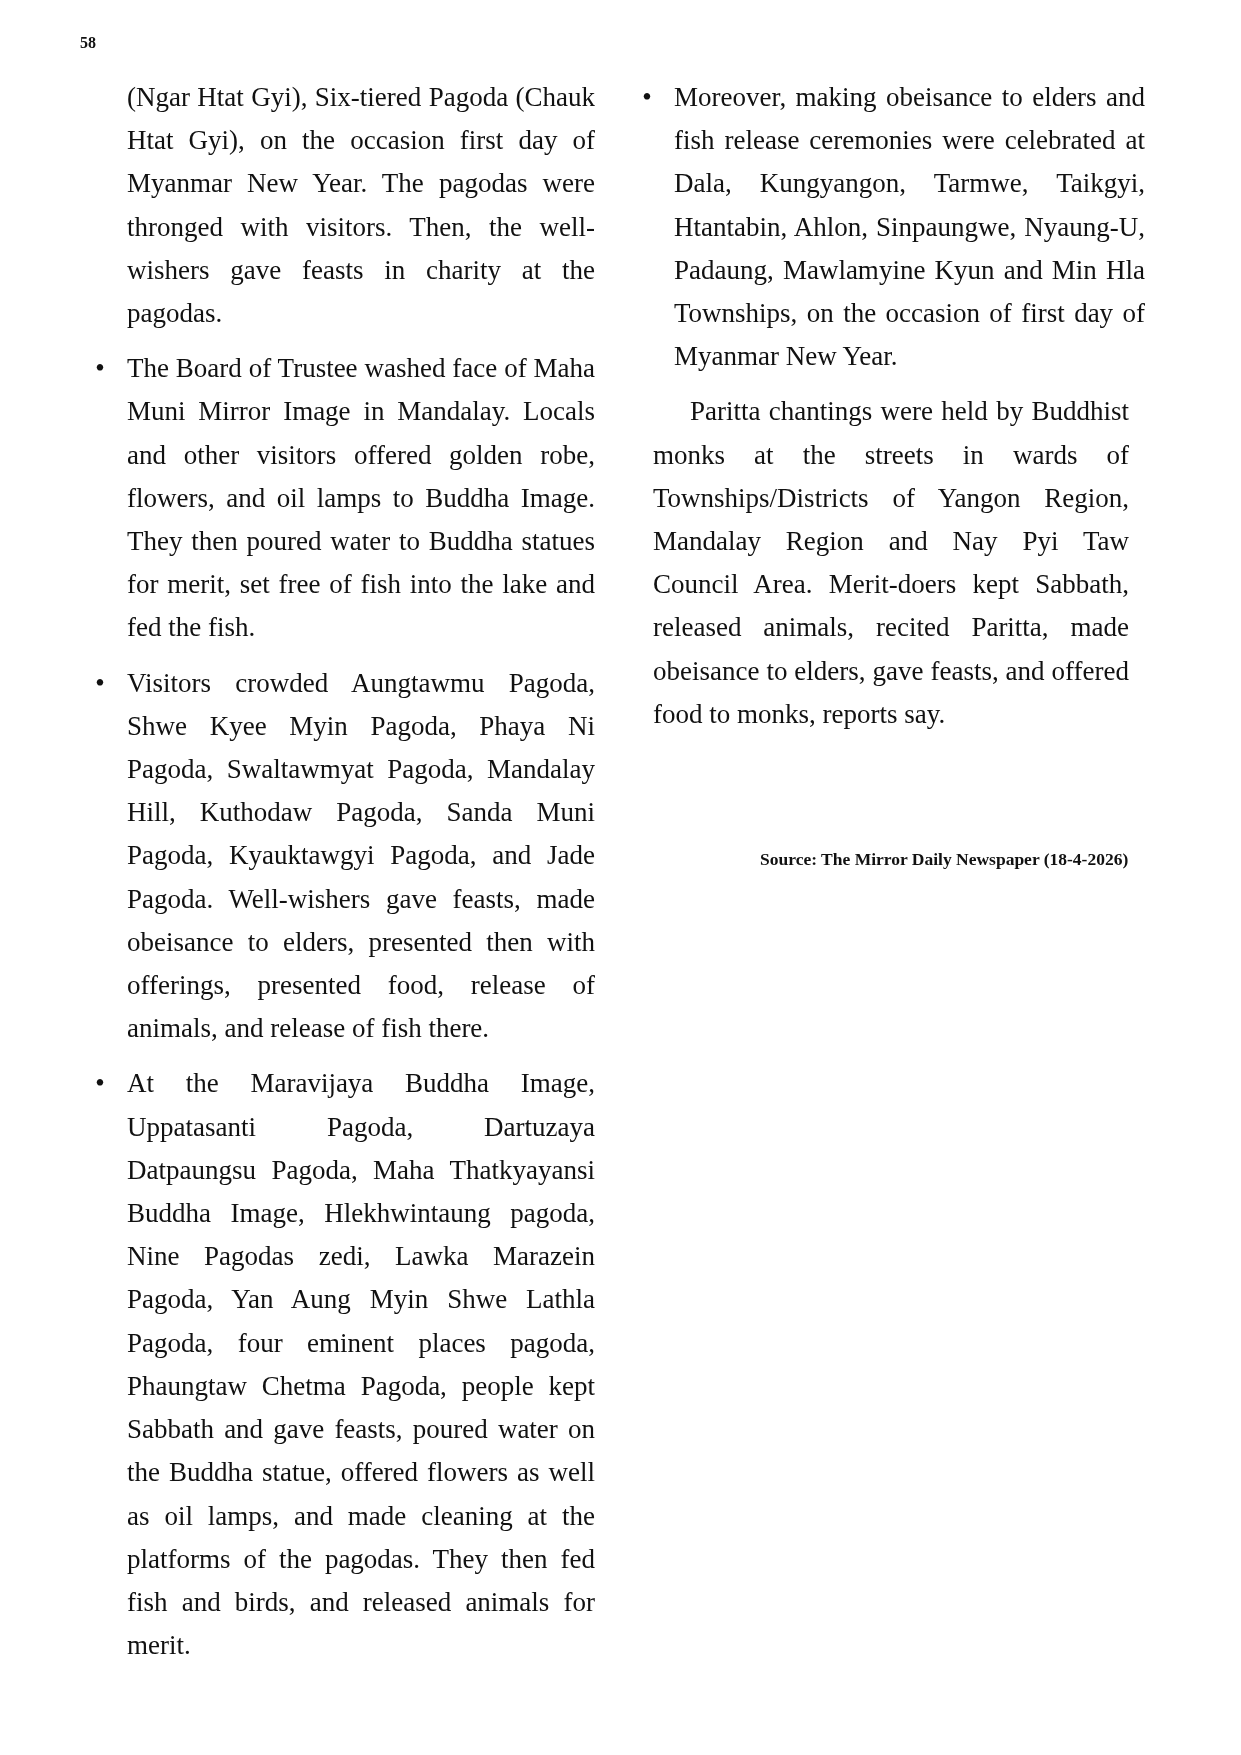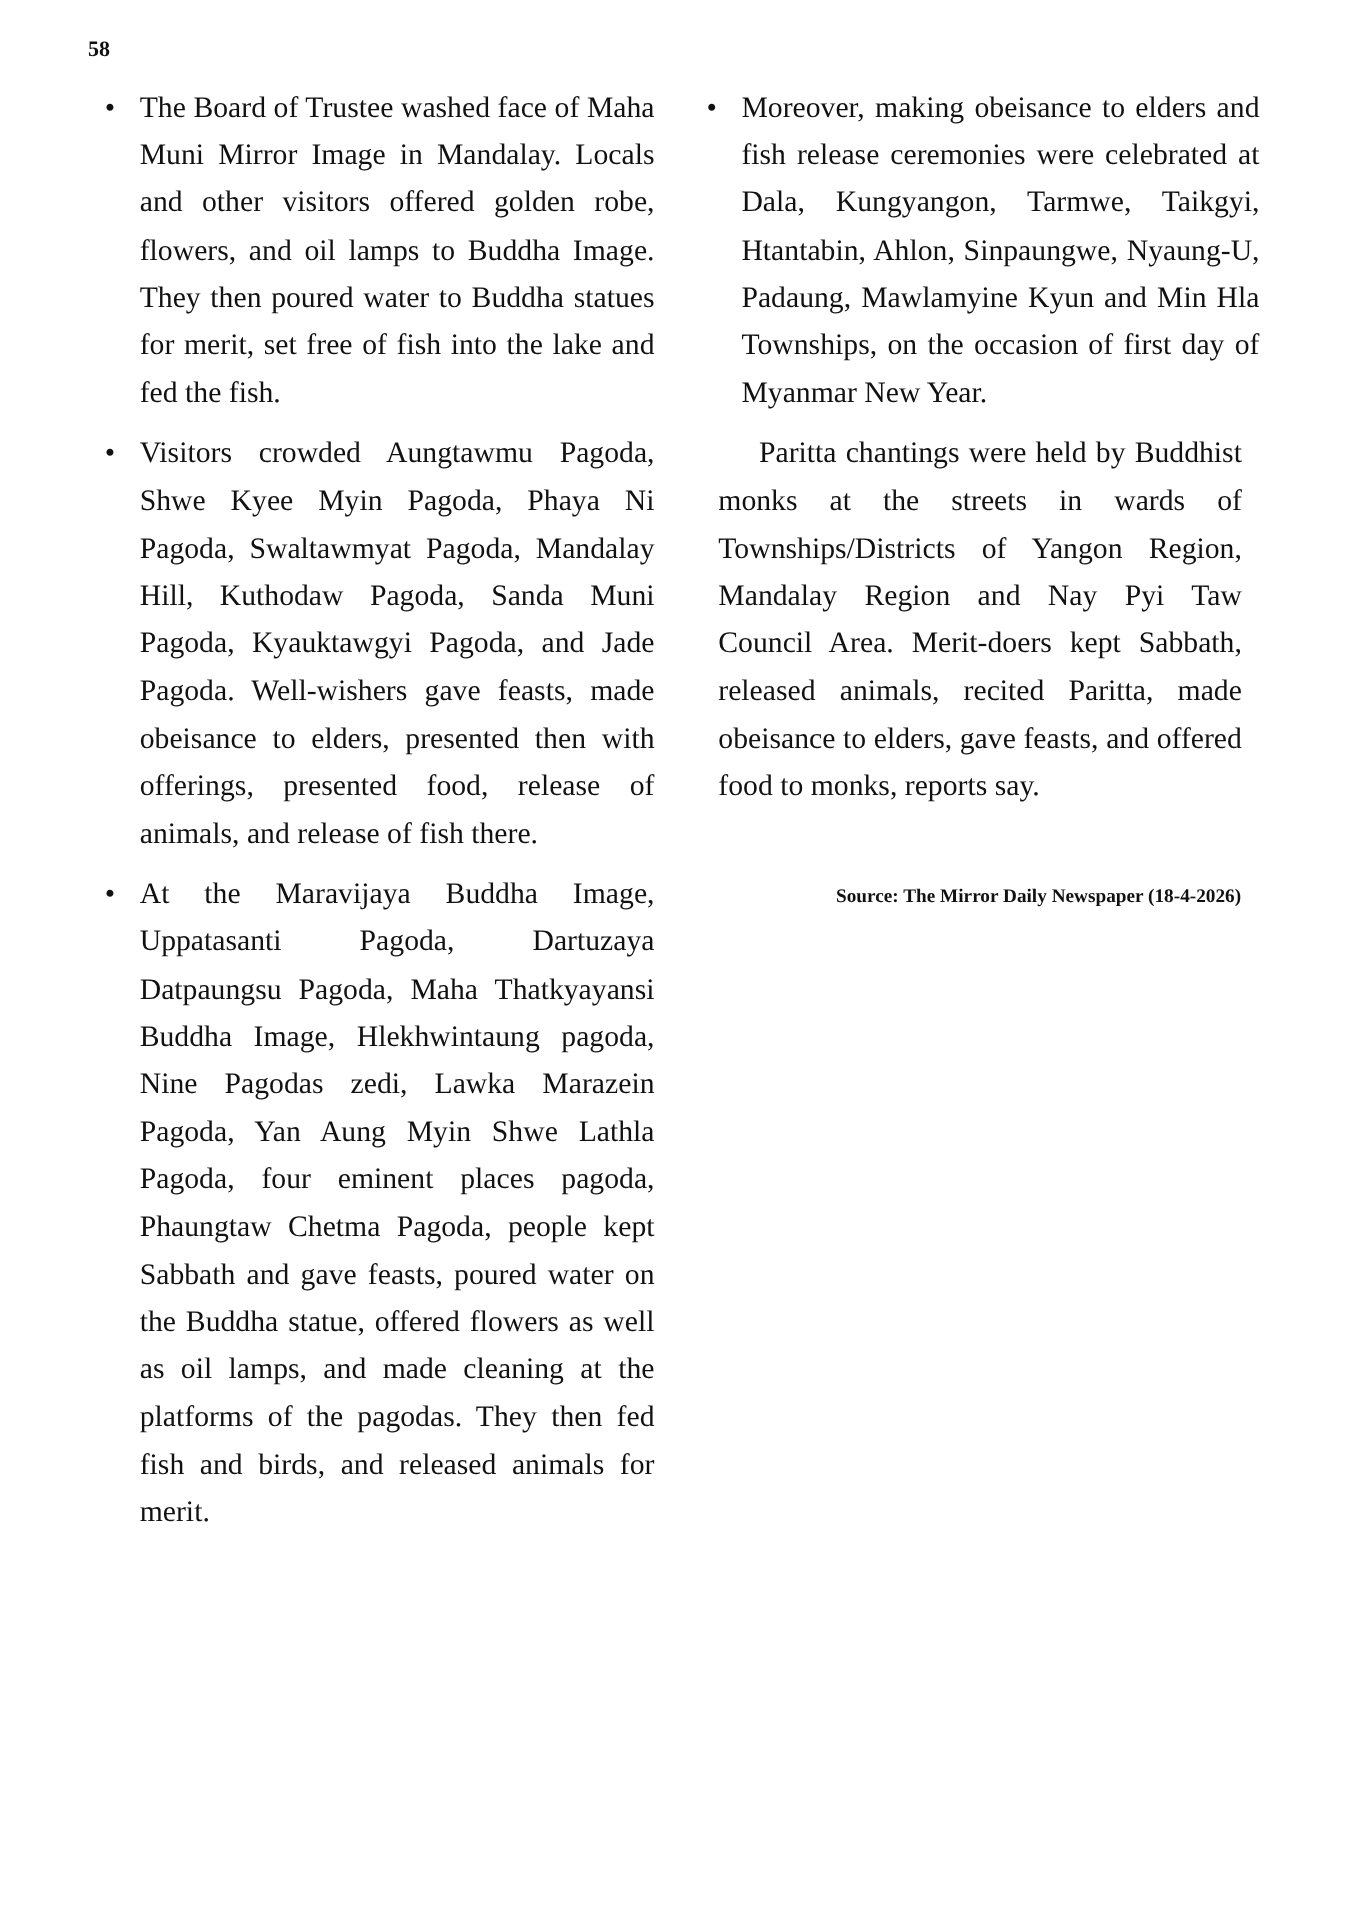--- a/index.html
+++ b/index.html
@@ -1,34 +1,35 @@
 <!DOCTYPE html>
 <html><head>
 <meta charset="utf-8">
 <style>
   html, body { margin: 0; padding: 0; background: #ffffff; }
   body { width: 1241px; height: 1755px; position: relative; overflow: hidden;
          font-family: "Liberation Serif", "DejaVu Serif", serif; color: #111; }
-  .page-number { position: absolute; left: 80px; top: 34px; font-weight: bold; font-size: 20px; }
+  .page-number { position: absolute; left: 80px; top: 34px; font-weight: bold; font-size: 16px; }
   .col { position: absolute; top: 76px; font-size: 27px; line-height: 43.2px; text-align: justify; }
   .col-left { left: 90px; width: 505px; }
   .col-right { left: 637px; width: 508px; }
   ul { list-style: none; margin: 0; padding: 0; }
   li { position: relative; padding-left: 37px; margin-bottom: 12px; }
   li .bullet { position: absolute; left: 0; top: 0; width: 20px; text-align: center; }
   .continued { padding-left: 37px; margin: 0 0 12px 0; }
   p.para { margin: 16px; text-indent: 37px; margin-top: 2px; }
-  .source { position: absolute; left: 760px; top: 804px; font-size: 17.5px; font-weight: bold; white-space: nowrap; }
+  .source { position: absolute; left: 760px; top: 849px; font-size: 17.5px; font-weight: bold; white-space: nowrap; }
 </style>
 </head>
 <body>
 
 <div class="page-number">58</div>
 
 <div class="col col-left">
+  <p class="continued">(Ngar Htat Gyi), Six-tiered Pagoda (Chauk Htat Gyi), on the occasion first day of Myanmar New Year. The pagodas were thronged with visitors. Then, the well-wishers gave feasts in charity at the pagodas.</p>
   <ul>
     <li>
       <span class="bullet">•</span>
       <span>The Board of Trustee washed face of Maha Muni Mirror Image in Mandalay. Locals and other visitors offered golden robe, flowers, and oil lamps to Buddha Image. They then poured water to Buddha statues for merit, set free of fish into the lake and fed the fish.</span>
     </li>
     <li>
       <span class="bullet">•</span>
       <span>Visitors crowded Aungtawmu Pagoda, Shwe Kyee Myin Pagoda, Phaya Ni Pagoda, Swaltawmyat Pagoda, Mandalay Hill, Kuthodaw Pagoda, Sanda Muni Pagoda, Kyauktawgyi Pagoda, and Jade Pagoda. Well-wishers gave feasts, made obeisance to elders, presented then with offerings, presented food, release of animals, and release of fish there.</span>
     </li>
     <li>

